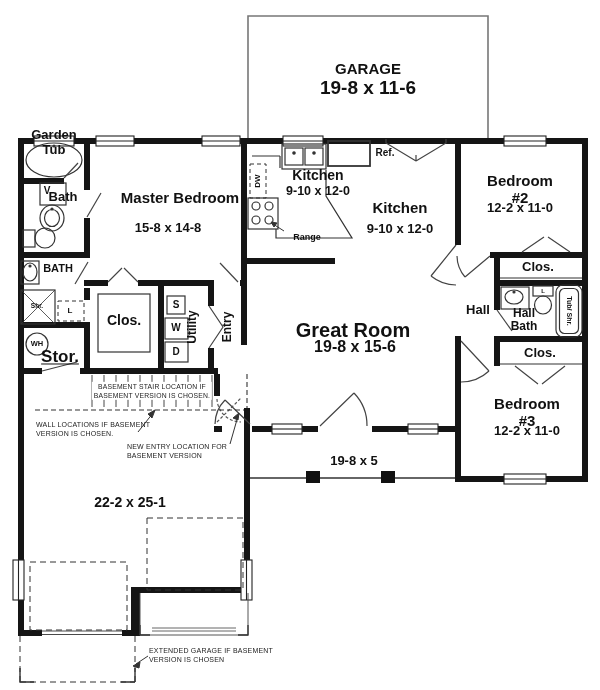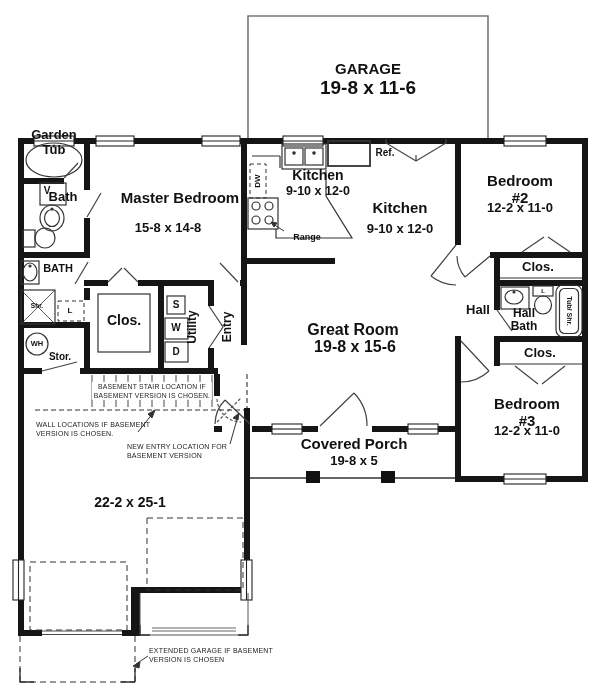--- a/index.html
+++ b/index.html
@@ -258,37 +258,36 @@
 
   <div class="lbl" style="left:168px;top:198px;font-size:15px;margin-left:12px;">Master Bedroom</div>
   <div class="lbl" style="left:168px;top:228px;font-size:13px;">15-8 x 14-8</div>
 
   <div class="lbl" style="left:520px;top:190px;font-size:15px;">Bedroom #2</div>
   <div class="lbl" style="left:520px;top:208px;font-size:13px;">12-2 x 11-0</div>
 
   <div class="lbl" style="left:527px;top:413px;font-size:15px;">Bedroom #3</div>
   <div class="lbl" style="left:527px;top:431px;font-size:13px;">12-2 x 11-0</div>
 
-  <div class="lbl" style="left:353px;top:330px;font-size:16px;text-align:right;">Great Room</div>
+  <div class="lbl" style="left:353px;top:330px;font-size:20px;text-align:right;">Great Room</div>
   <div class="lbl" style="left:355px;top:347px;font-size:16px;">19-8 x 15-6</div>
 
-  <div class="lbl" style="left:354px;top:444px;font-size:15px;">Covered Porch</div>
   <div class="lbl" style="left:354px;top:461px;font-size:13px;">19-8 x 5</div>
 
   <div class="lbl" style="left:130px;top:503px;font-size:14px;">22-2 x 25-1</div>
 
   <div class="lbl" style="left:54px;top:143px;font-size:13px;">Garden
 Tub</div>
   <div class="lbl" style="left:47px;top:191px;font-size:10px;">V</div>
   <div class="lbl" style="left:63px;top:197px;font-size:13px;">Bath</div>
   <div class="lbl" style="left:58px;top:268px;font-size:11px;">BATH</div>
   <div class="lbl" style="left:37px;top:306px;font-size:6.5px;">Shr.</div>
   <div class="lbl" style="left:70px;top:311px;font-size:8px;">L</div>
   <div class="lbl" style="left:37px;top:344px;font-size:7.5px;">WH</div>
-  <div class="lbl" style="left:60px;top:357px;font-size:10px;">Stor.</div>
+  <div class="lbl" style="left:60px;top:357px;font-size:17px;text-decoration:underline;">Stor.</div>
   <div class="lbl" style="left:124px;top:321px;font-size:14px;">Clos.</div>
   <div class="lbl" style="left:176px;top:305px;font-size:10px;">S</div>
   <div class="lbl" style="left:176px;top:328px;font-size:10px;">W</div>
   <div class="lbl" style="left:176px;top:352px;font-size:10px;">D</div>
   <div class="lbl rot-ccw" style="left:193px;top:327px;font-size:12px;">Utility</div>
   <div class="lbl rot-ccw" style="left:228px;top:327px;font-size:12px;">Entry</div>
   <div class="lbl rot-ccw" style="left:258px;top:181px;font-size:8px;">DW</div>
   <div class="lbl" style="left:349px;top:153px;font-size:10px;margin-left:36px;">Ref.</div>
   <div class="lbl" style="left:297px;top:237px;font-size:9px;padding-left:20px;">Range</div>
   <div class="lbl" style="left:478px;top:310px;font-size:13px;">Hall</div>

